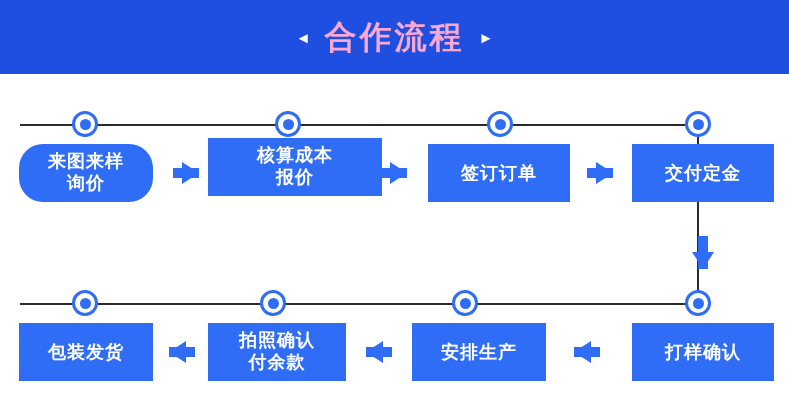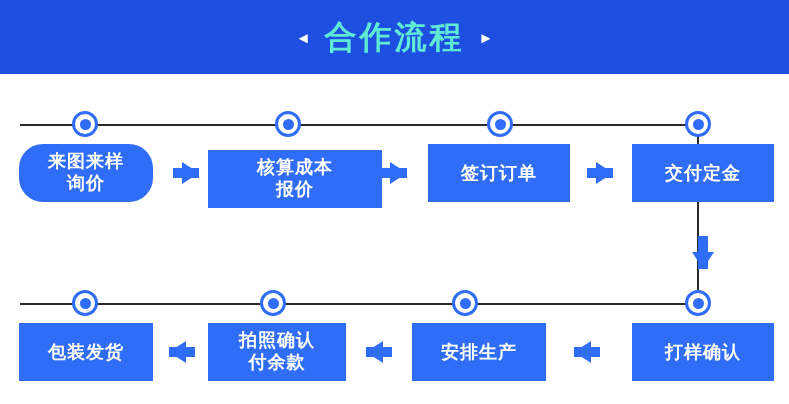--- a/index.html
+++ b/index.html
@@ -34,21 +34,21 @@
     left: 0;
     top: 0;
     width: 789px;
     height: 74px;
     display: flex;
     align-items: center;
     justify-content: center;
     gap: 14px;
   }
   .header-title {
-    color: #5eead4;
+    color: #f9a8d4;
     font-size: 32px;
     font-weight: bold;
     letter-spacing: 3px;
     line-height: 1;
   }
   .deco {
     color: #ffffff;
     font-size: 15px;
     line-height: 1;
     display: inline-block;
@@ -190,21 +190,21 @@
     <div class="dot" style="left:452px; top:216px;"></div>
     <div class="dot" style="left:685px; top:216px;"></div>
 
     <div class="box two-line" style="left:19px; top:70px; width:134px;border-radius:24px;">
       <span>
         <span>来图来样</span><br>
         <span>询价</span>
       </span>
     </div>
 
-    <div class="box two-line" style="left:208px; top:76px; width:174px;">
+    <div class="box two-line" style="left:208px; top:64px; width:174px;">
       <span>
         <span>核算成本</span><br>
         <span>报价</span>
       </span>
     </div>
 
     <div class="box" style="left:428px; top:70px; width:142px;">
       <span>签订订单</span>
     </div>
 

